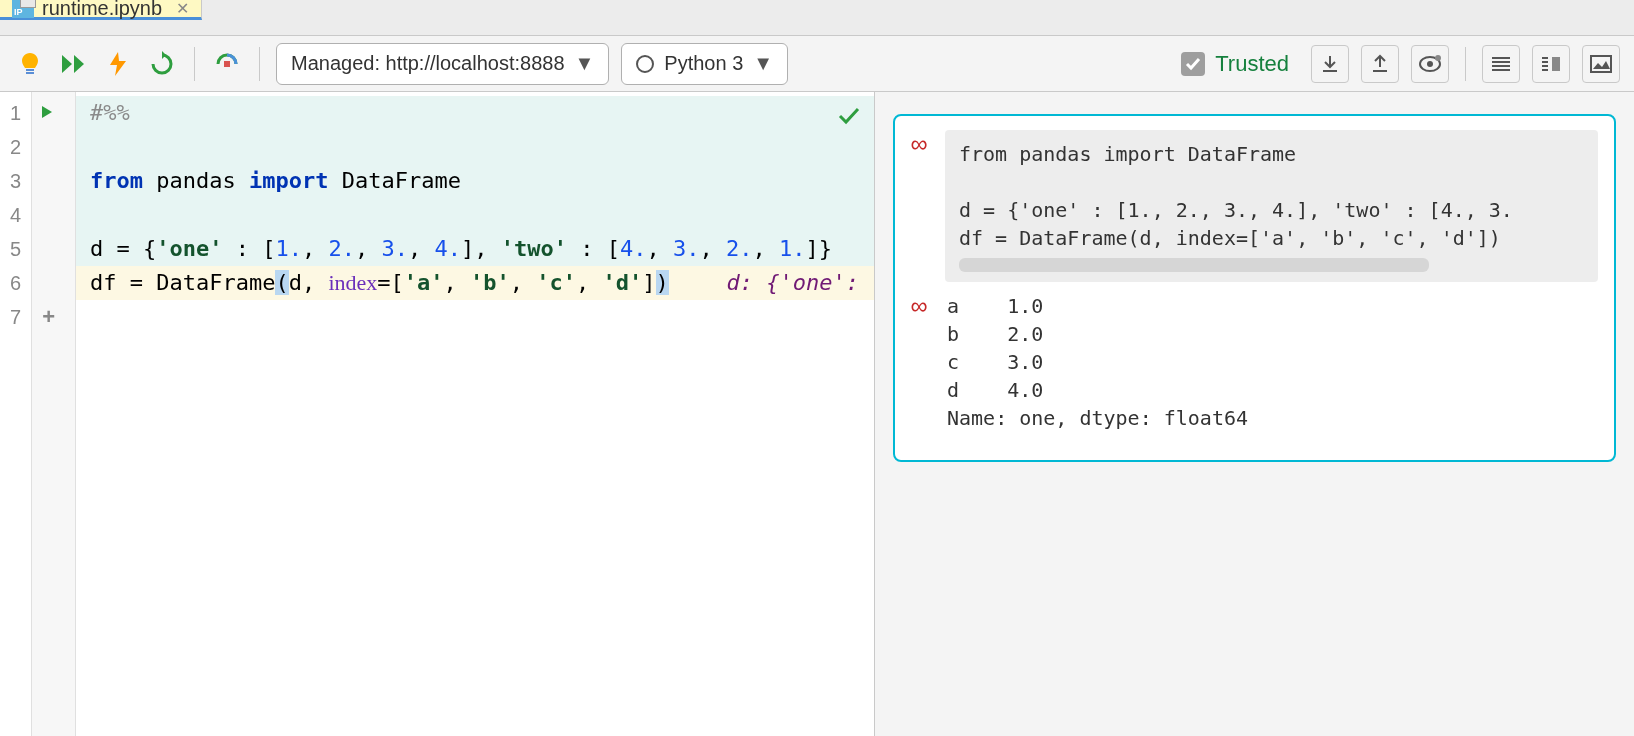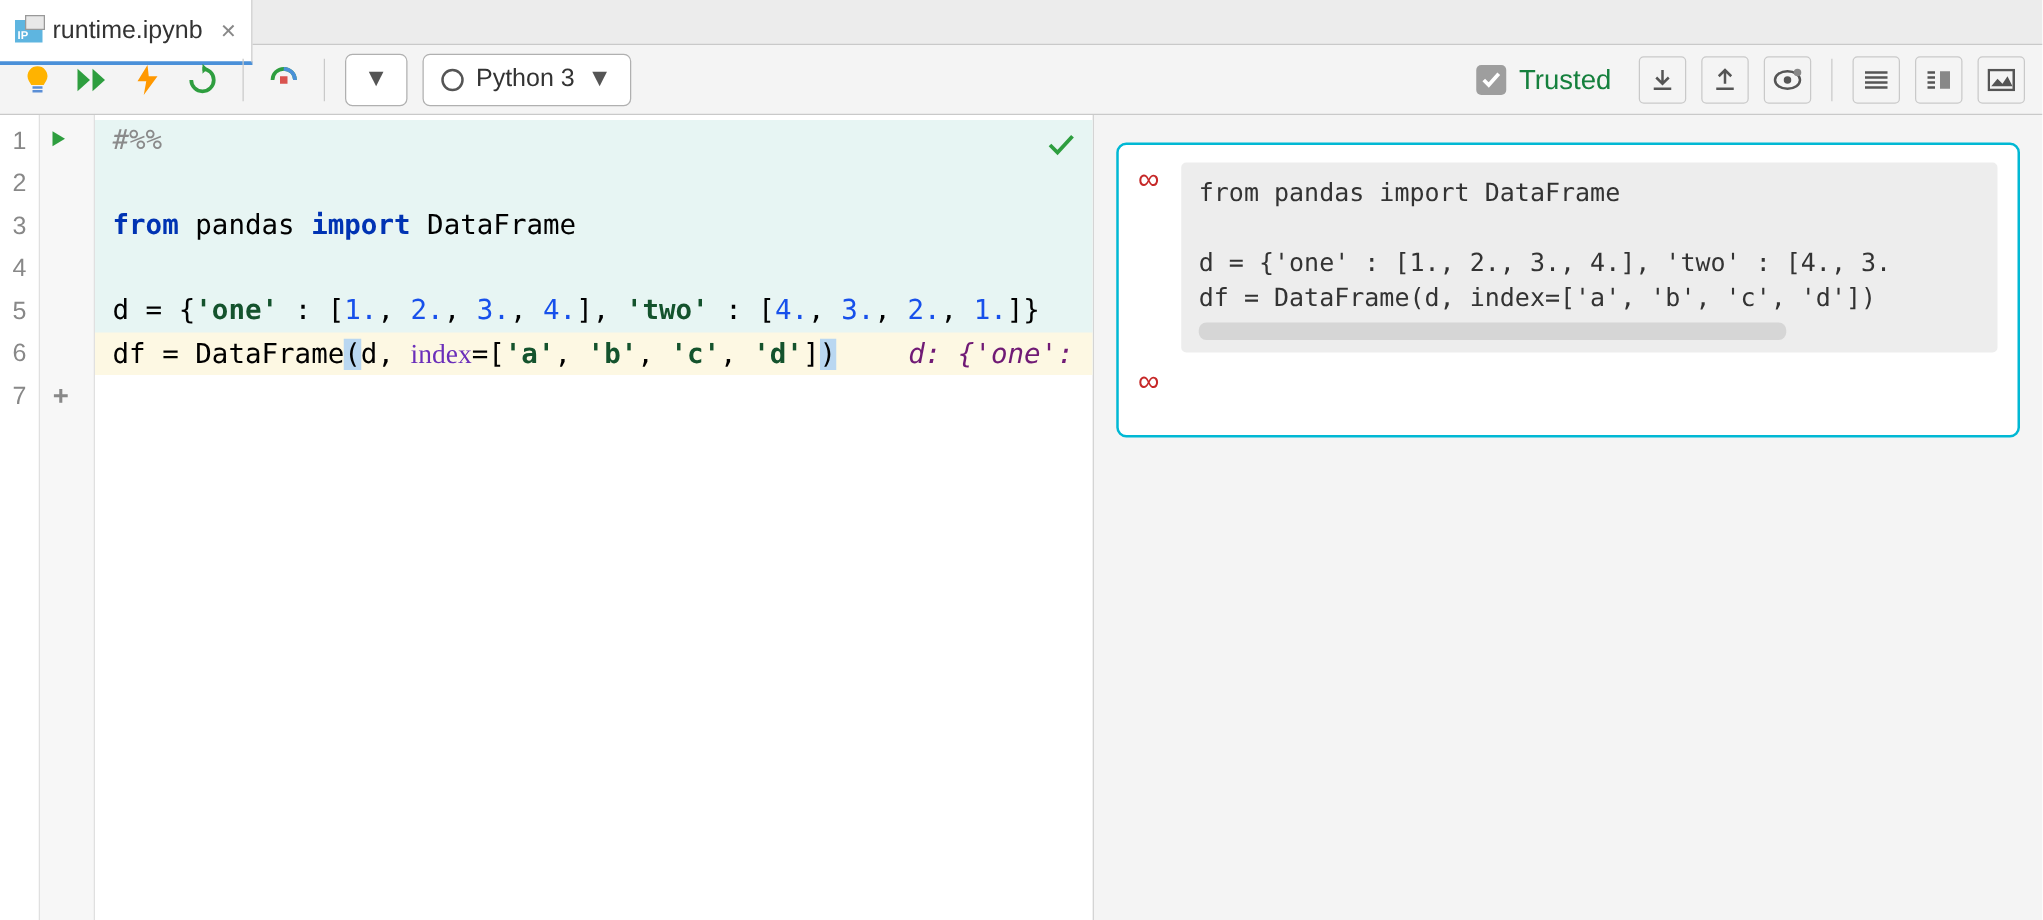--- a/index.html
+++ b/index.html
@@ -1,18 +1,18 @@
 <!DOCTYPE html>
 <html><head>
 <meta charset="utf-8">
 <style>
 * { margin:0; padding:0; box-sizing:border-box; }
 body { font-family: Arial, sans-serif; background:#fff; width:1634px; height:736px; overflow:hidden; font-size:14px; }
 .tab-bar { display:flex; align-items:flex-start; background:#ececec; border-bottom:1px solid #c9c9c9; height:36px; }
-.tab { display:flex; align-items:center; gap:8px; background:#ffffff; border-right:1px solid #c9c9c9; border-bottom:3px solid #4a90d9; padding:6px 12px; height:52px; }
+.tab { display:flex; align-items:center; gap:8px; background:#fef9c3; border-right:1px solid #c9c9c9; border-bottom:3px solid #4a90d9; padding:6px 12px; height:20px; }
 .ip-icon { width:22px; height:18px; background:#5eb5e0; color:#fff; font-size:9px; font-weight:bold; display:flex; align-items:flex-end; justify-content:flex-start; padding:0 2px 1px; position:relative; }
 .ip-icon::before { content:""; position:absolute; top:-4px; right:-2px; width:14px; height:10px; background:#e8e8e8; border:1px solid #999; }
 .tab-name { font-size:20px; color:#333; }
 .tab-close { color:#888; font-size:16px; cursor:pointer; margin-left:6px; }
 .toolbar { display:flex; align-items:center; gap:12px; background:#f4f4f4; border-bottom:1px solid #c9c9c9; height:56px; padding:0 14px; }
 .tb-btn { display:flex; align-items:center; justify-content:center; width:32px; height:32px; cursor:pointer; }
 .sep { width:1px; height:34px; background:#c9c9c9; margin:0 4px; }
 .dropdown { display:flex; align-items:center; gap:10px; background:#fff; border:1px solid #b0b0b0; border-radius:6px; padding:0 14px; height:42px; font-size:20px; color:#333; cursor:pointer; }
 .dd-arrow { color:#555; }
 .dd-circle { width:18px; height:18px; border:2px solid #555; border-radius:50%; }
@@ -87,20 +87,21 @@
   <div class="sep"></div>
   <div class="tb-btn">
     <svg width="26" height="26" viewBox="0 0 26 26">
         <path d="M4 13 A9 9 0 0 1 22 13" fill="none" stroke="#2e9e3f" stroke-width="3"></path>
         <path d="M13 4 A9 9 0 0 1 22 13" fill="none" stroke="#4a90d9" stroke-width="3"></path>
         <rect x="10" y="10" width="6" height="6" fill="#d9534f"></rect>
       </svg>
   </div>
   <div class="sep"></div>
   <div class="dropdown">
+    <span>Managed: http://localhost:8888</span>
     <span class="dd-arrow">▼</span>
   </div>
   <div class="dropdown">
     <span class="dd-circle"></span>
     <span>Python 3</span>
     <span class="dd-arrow">▼</span>
   </div>
   <div class="spacer"></div>
   <div class="trusted-wrap">
     <span class="check-box">
@@ -209,16 +210,21 @@
     <div class="out-box">
       <div class="out-row">
         <span class="infinity">∞</span>
         <div class="code-box"><span>from pandas import DataFrame
 
 d = {'one' : [1., 2., 3., 4.], 'two' : [4., 3.
 df = DataFrame(d, index=['a', 'b', 'c', 'd'])</span><div class="scroll-hint"></div></div>
       </div>
       <div class="out-row">
         <span class="infinity">∞</span>
+        <div class="out-text">a    1.0
+b    2.0
+c    3.0
+d    4.0
+Name: one, dtype: float64</div>
       </div>
     </div>
   </div>
 </div>
 
 </body></html>

